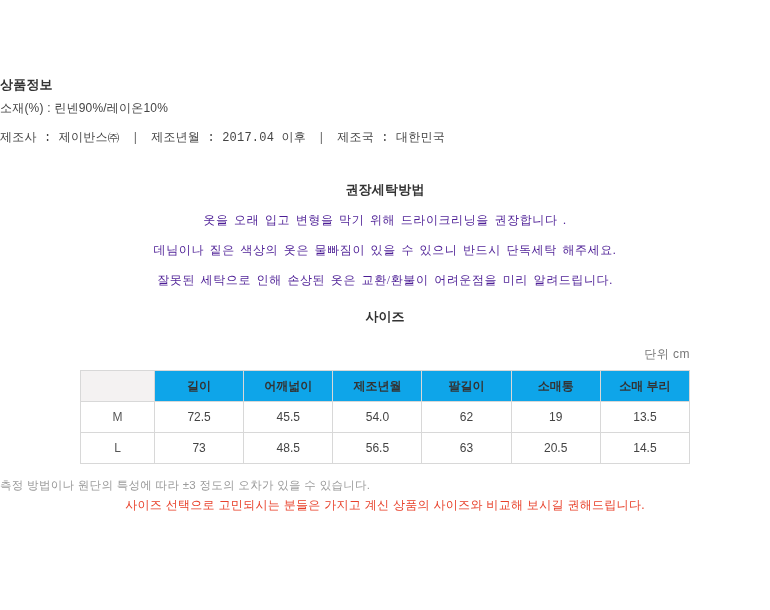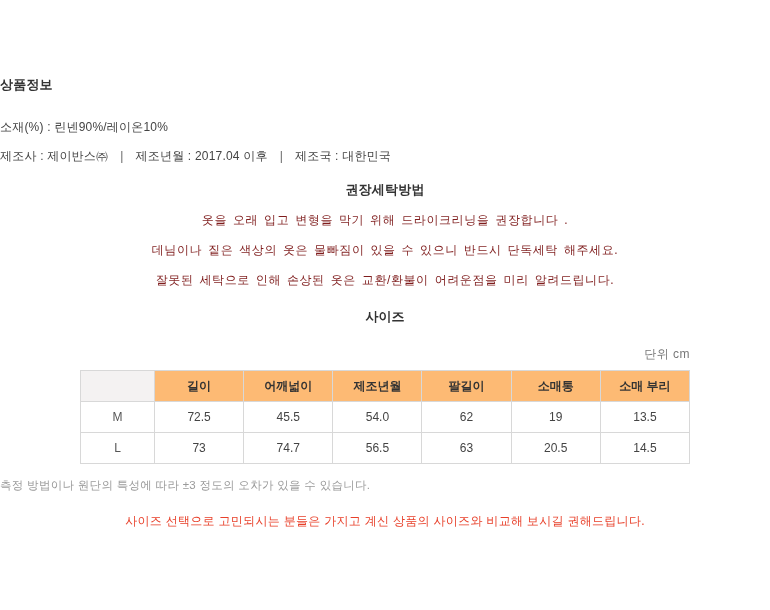--- a/index.html
+++ b/index.html
@@ -31,46 +31,48 @@
   }
   .section-title {
     font-size: 13px;
     font-weight: bold;
     color: #333333;
     letter-spacing: 0.2px;
   }
   .info-line {
     font-size: 12px;
     color: #444444;
-    margin-top: 25px;
+    margin-top: 6px;
     letter-spacing: 0.2px;
   }
   .info-line.spaced {
     margin-top: 12px;
+    font-family: Liberation Mono, monospace;
   }
   .sep {
     display: inline-block;
     padding: 0 12px;
     color: #666666;
   }
 
   
   .wash-care {
     position: absolute;
     top: 181px;
     left: 0;
     width: 770px;
     text-align: center;
   }
   .wash-line {
     font-size: 12px;
-    color: #7f1d1d;
+    color: #4c1d95;
     margin-top: 13px;
     letter-spacing: 0.6px;
     word-spacing: 2px;
+    font-family: Liberation Serif, serif;
   }
 
   
   .size-block {
     position: absolute;
     top: 308px;
     left: 0;
     width: 770px;
   }
   .size-title {
@@ -97,21 +99,21 @@
   table.size-table th,
   table.size-table td {
     border: 1px solid #d8d8d8;
     height: 30px;
     text-align: center;
     font-size: 12px;
     color: #444444;
     padding: 0;
   }
   table.size-table thead th {
-    background: #fdba74;
+    background: #0ea5e9;
     font-weight: bold;
     color: #333333;
   }
   table.size-table thead th.corner {
     background: #f4f2f2;
   }
   table.size-table tbody td.rowhead {
     background: #ffffff;
     color: #555555;
   }
@@ -121,21 +123,21 @@
     text-align: left;
     font-size: 11.5px;
     color: #9a9a9a;
     margin-top: 14px;
     letter-spacing: 0.3px;
   }
   .note-red {
     text-align: center;
     font-size: 12px;
     color: #e8402a;
-    margin-top: 20px;
+    margin-top: 4px;
     letter-spacing: 0.3px;
   }
 </style>
 </head>
 <body>
 
 <div class="page">
 
   <div class="product-info">
     <div class="section-title">상품정보</div>
@@ -183,21 +185,21 @@
           <td>72.5</td>
           <td>45.5</td>
           <td>54.0</td>
           <td>62</td>
           <td>19</td>
           <td>13.5</td>
         </tr>
         <tr>
           <td class="rowhead">L</td>
           <td>73</td>
-          <td>74.7</td>
+          <td>48.5</td>
           <td>56.5</td>
           <td>63</td>
           <td>20.5</td>
           <td>14.5</td>
         </tr>
       </tbody>
     </table>
 
     <div class="note-gray">측정 방법이나 원단의 특성에 따라 ±3 정도의 오차가 있을 수 있습니다.</div>
     <div class="note-red">사이즈 선택으로 고민되시는 분들은 가지고 계신 상품의 사이즈와 비교해 보시길 권해드립니다.</div>

